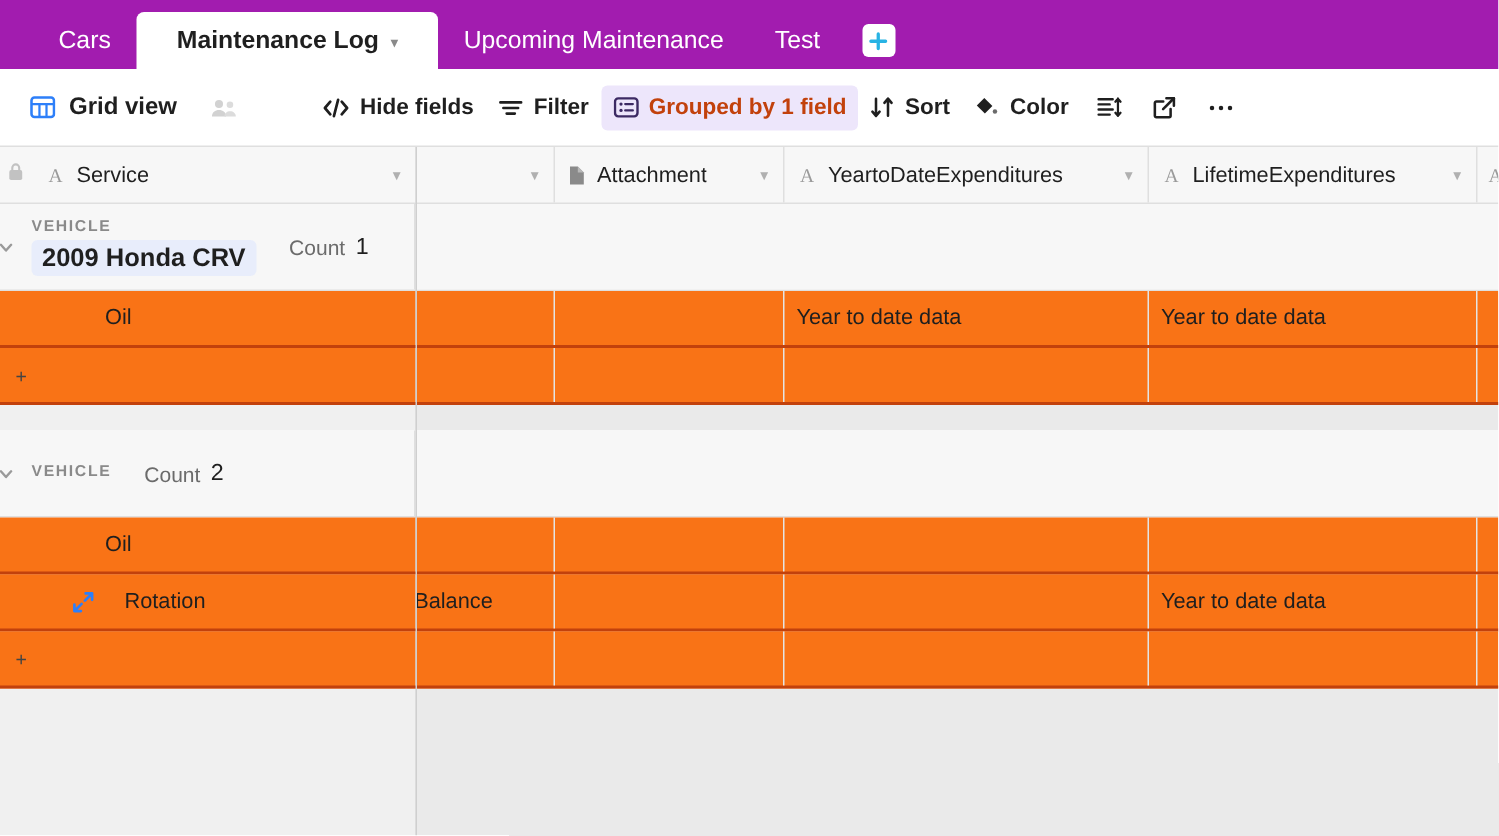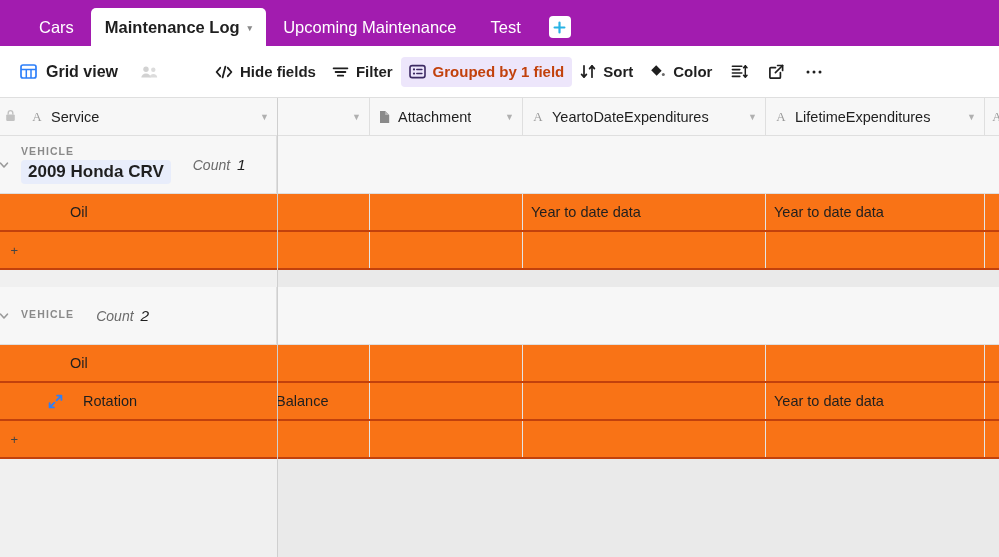--- a/index.html
+++ b/index.html
@@ -42,21 +42,21 @@
     color: #ffffff;
     border-radius: 5px 5px 0 0;
     box-sizing: border-box;
     white-space: nowrap;
     cursor: pointer;
   }
   .tab.active {
     background: #ffffff;
     color: #1f1f1f;
     font-weight: bold;
-    padding: 0 14px;
+    padding: 0 27px;
   }
   .tab .caret {
     margin-left: 8px;
     font-size: 9px;
     color: #8a8a8a;
     line-height: 1;
     transform: translateY(1px);
   }
   .addtab {
     width: 22px;
@@ -266,21 +266,20 @@
     font-weight: bold;
     color: #1f1f1f;
     line-height: 1.22;
   }
   .gcount {
     display: flex;
     align-items: center;
     margin-left: 22px;
     align-self: center;
     white-space: nowrap;
-    font-style: italic;
   }
   .gcount .lbl { font-size: 14px; color: #6b6b6b; margin-right: 7px; }
   .gcount .val { font-size: 15.5px; color: #1f1f1f; }
   .grouphead .gright { flex: 1 1 auto; background: #f7f7f7; }
 
   
   .groupgap {
     display: flex;
     height: 17px;
     box-sizing: border-box;

